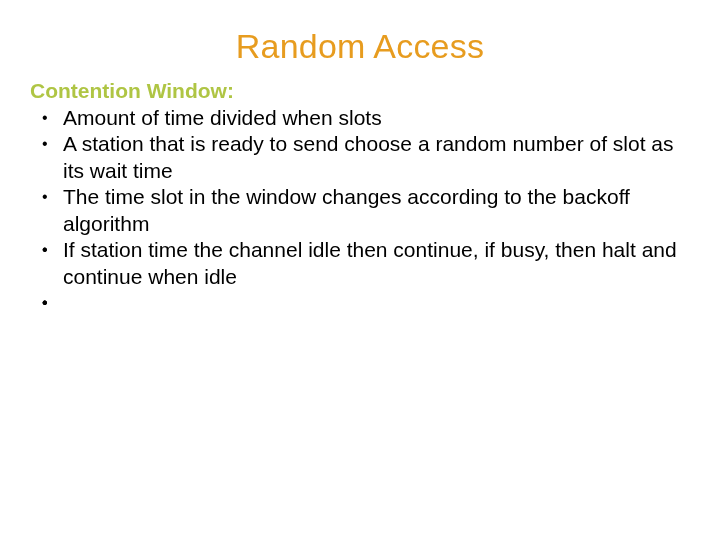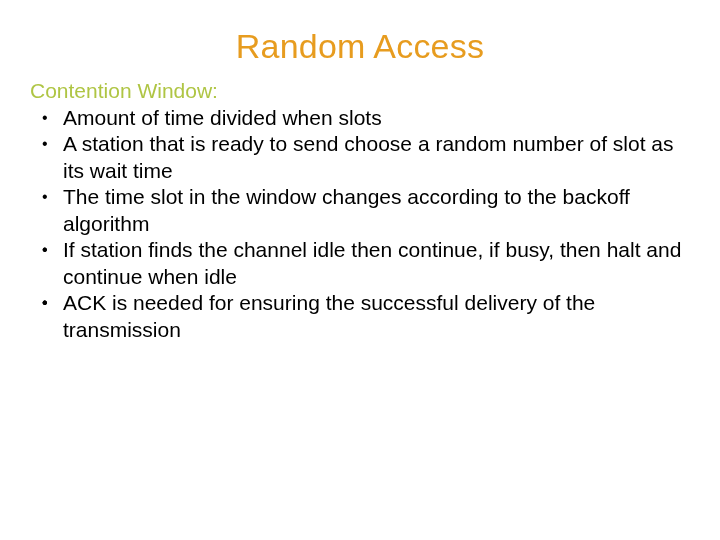--- a/index.html
+++ b/index.html
@@ -39,20 +39,21 @@
     left: 30px;
     width: 662px;
   }
   .section-heading {
     font-size: 21px;
     line-height: 26.5px;
     color: #AFC544;
     margin: 0;
     padding: 0;
     text-align: left;
+    font-weight: bold;
   }
   ul.bullets {
     list-style: none;
     margin: 0;
     padding: 0;
   }
   ul.bullets li {
     position: relative;
     font-size: 21px;
     line-height: 26.5px;
@@ -92,34 +93,33 @@
         </li>
         <li>
           <span class="bullet-marker">•</span>
           <span>The time slot in the window changes according to the backoff algorithm</span>
         </li>
         <li>
           <span class="bullet-marker">•</span>
         </li>
         <li>
           <span class="bullet-marker">•</span>
-          <span>If station finds the channel idle then continue, if busy, then halt and continue when idle</span>
+          <span>If station time the channel idle then continue, if busy, then halt and continue when idle</span>
         </li>
         <li>
           <span class="bullet-marker">•</span>
         </li>
         <li>
           <span class="bullet-marker">•</span>
         </li>
       </ul>
     </div>
 
     <div class="section">
       <ul class="bullets">
         <li>
           <span class="bullet-marker">•</span>
-          <span>ACK is needed for ensuring the successful delivery of the transmission</span>
         </li>
       </ul>
     </div>
 
   </div>
 </div>
 
 </body></html>

